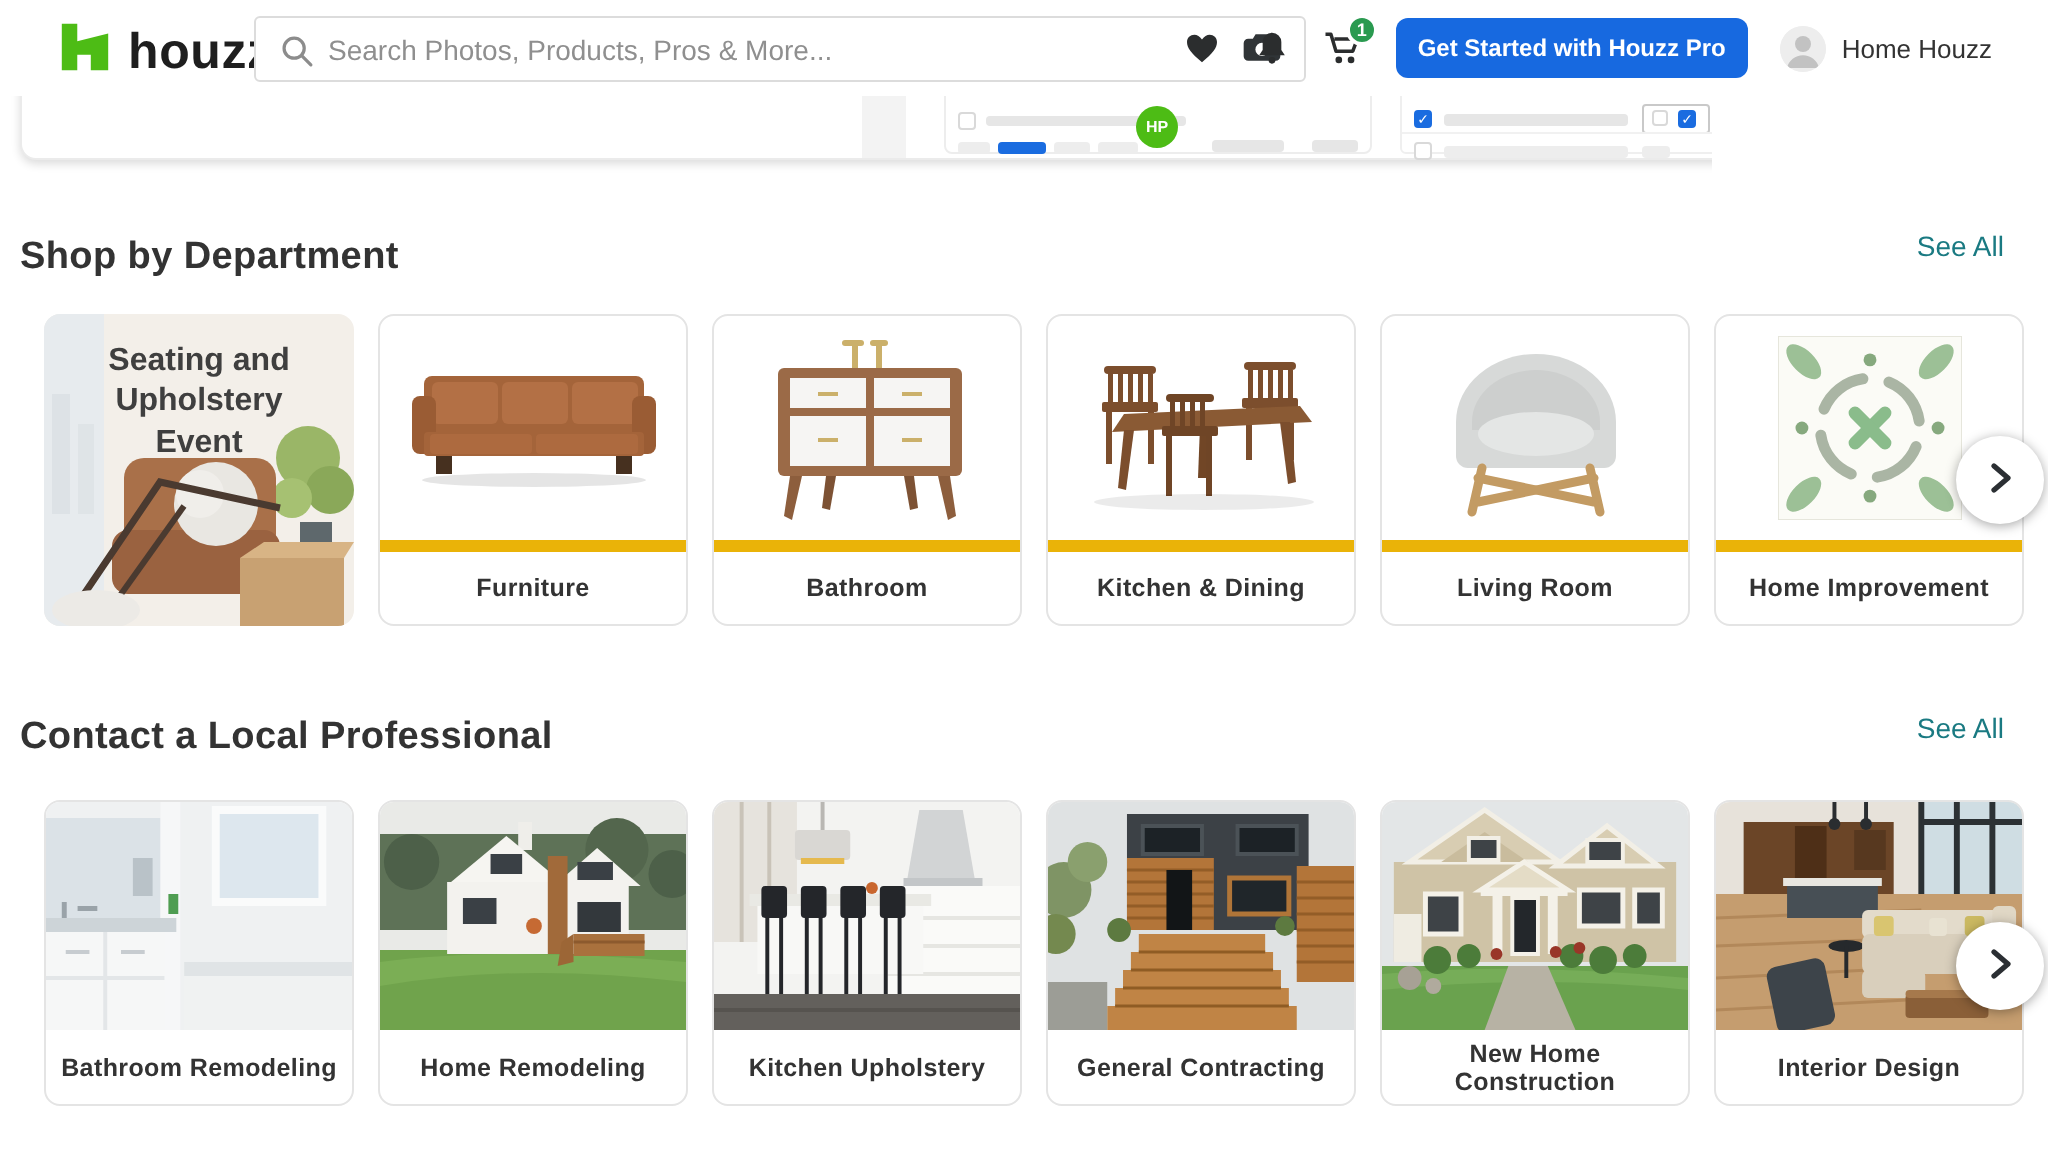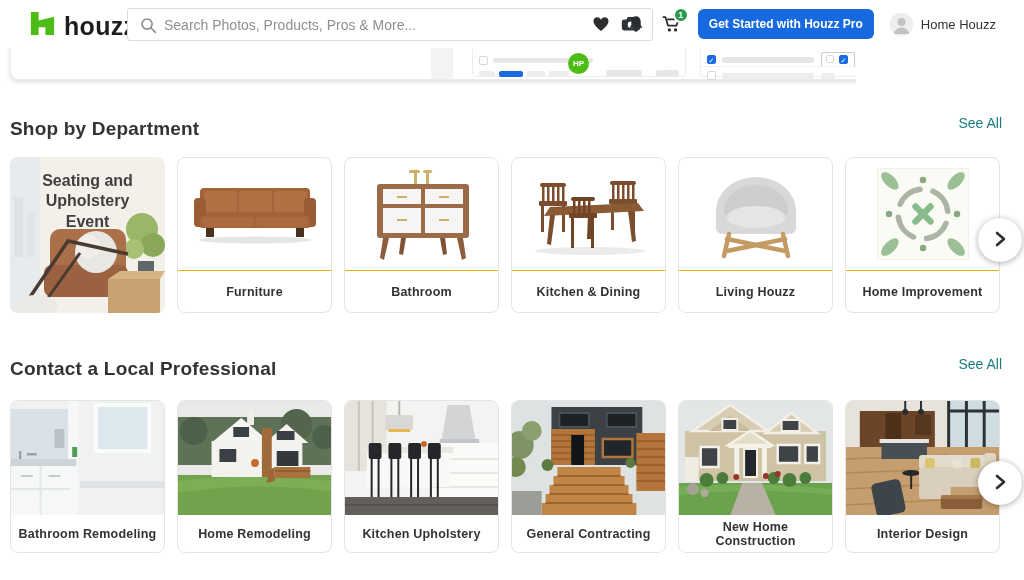--- a/index.html
+++ b/index.html
@@ -58,33 +58,33 @@
     position:absolute; left:95px; top:19px; width:21px; height:21px; border-radius:50%;
     background:#4dbc15; color:#fff; font-size:8px; font-weight:700;
     display:flex; align-items:center; justify-content:center;
   }
   .ctrl-box { position:absolute; left:120px; top:18px; width:34px; height:15px; border:1px solid #c9c9c9; border-radius:2px; background:#fff; }
   .row-div { position:absolute; left:0; right:0; top:32px; height:1px; background:#f1f1f1; }
 
   
   .sec-title { position:absolute; left:10px; font-size:19px; font-weight:600; color:#333; letter-spacing:.2px; }
   .see-all { position:absolute; right:22px; font-size:14px; color:#1a7a82; text-decoration:none; cursor:pointer; }
-  .cards-row { position:absolute; left:10px; display:flex; gap:12px;justify-content:space-between; }
+  .cards-row { position:absolute; left:22px; display:flex; gap:12px;justify-content:space-between; }
   .card {
     width:155px; background:#fff; border:1px solid #e4e4e4; border-radius:8px;
     overflow:hidden; cursor:pointer; position:relative; flex:none;
   }
   .card.dept { height:156px; }
   .card.pro { height:153px; }
   .dept-img { height:112px; display:flex; align-items:center; justify-content:center; }
   .card-label {
     height:42px; display:flex; align-items:center; justify-content:center;
     font-size:12.5px; font-weight:600; color:#333; letter-spacing:.2px; text-align:center; padding:0 4px;
   }
-  .dept .card-label { border-top:1px solid #eab308; }
+  .dept .card-label { border-top:6px solid #eab308; }
   .pro .card-label { height:37px; }
   .pro-img { height:114px; }
   .pro-img svg, .promo-art svg { display:block; }
   .promo-art { position:absolute; inset:0; }
   .promo-text {
     position:absolute; top:14px; left:0; width:100%; text-align:center;
     font-size:16px; font-weight:600; color:#3f3f3f; line-height:1.28; padding:0 22px;
   }
   .carousel-next {
     position:absolute; left:978px; width:44px; height:44px; border-radius:50%;
@@ -325,21 +325,21 @@
           <path d="M33 42a32 26 0 0 1 64 0v4H33z" fill="#cdcfce"></path>
           <ellipse cx="65" cy="48" rx="29" ry="11" fill="#e4e6e5"></ellipse>
           <g stroke="#c39b63" stroke-width="4.5" stroke-linecap="round">
             <line x1="38" y1="65" x2="33" y2="87"></line>
               <line x1="92" y1="65" x2="97" y2="87"></line>
             <line x1="36" y1="70" x2="94" y2="82"></line>
               <line x1="94" y1="70" x2="36" y2="82"></line>
           </g>
         </svg>
       </div>
-      <div class="card-label">Living Houzz</div>
+      <div class="card-label">Living Room</div>
     </div>
 
     <div class="card dept">
       <div class="dept-img">
         <svg width="92" height="92" viewBox="0 0 100 100">
           <rect width="100" height="100" fill="#fbfbf6" stroke="#e4e4da"></rect>
           <g fill="#9cc096">
             <ellipse cx="14" cy="14" rx="12" ry="6" transform="rotate(45 14 14)"></ellipse>
             <ellipse cx="86" cy="14" rx="12" ry="6" transform="rotate(-45 86 14)"></ellipse>
             <ellipse cx="14" cy="86" rx="12" ry="6" transform="rotate(-45 14 86)"></ellipse>

